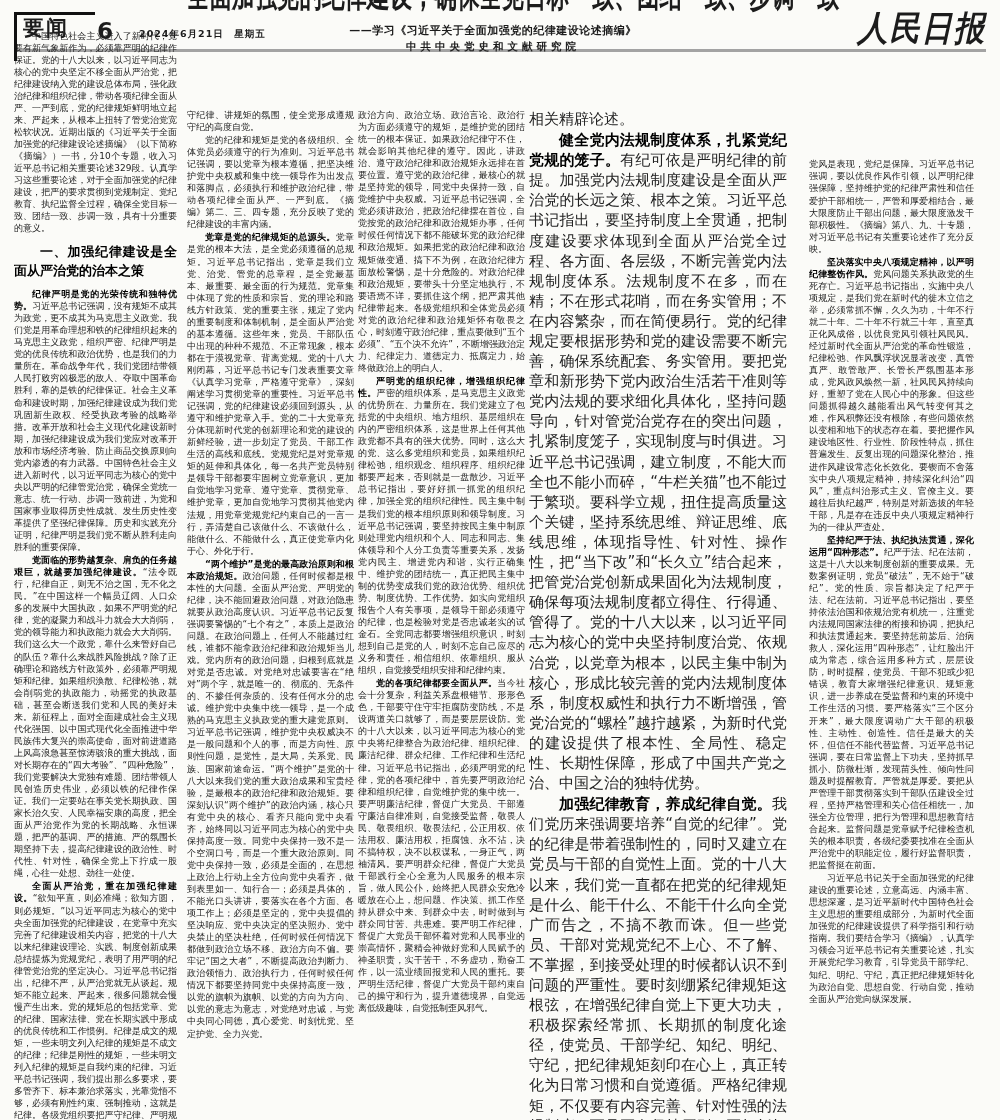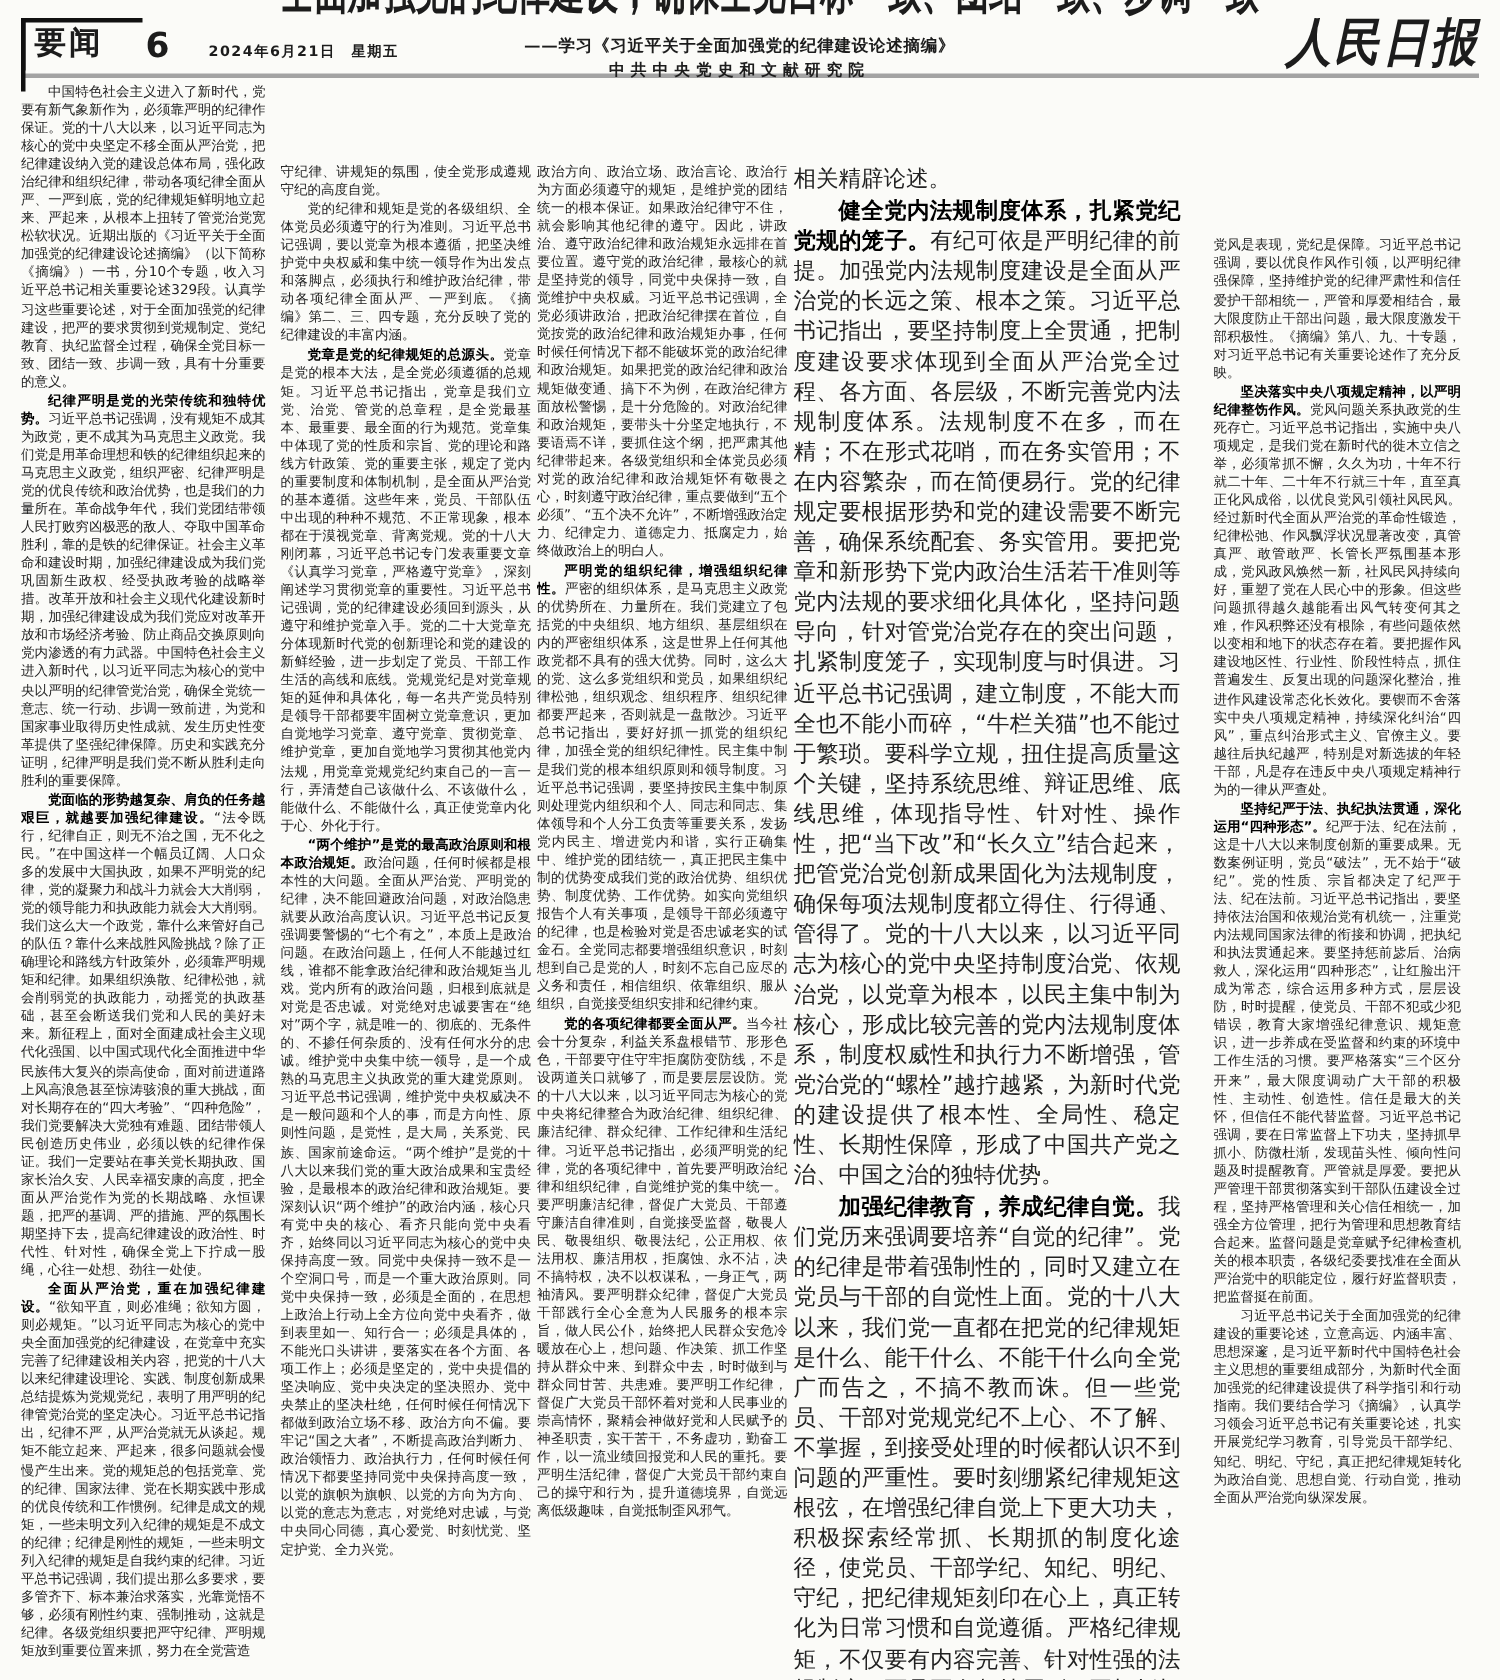--- a/index.html
+++ b/index.html
@@ -51,20 +51,21 @@
     <span class="section-box">要闻</span>
     <span class="page-num">6</span>
     <span class="issue-date">2024年6月21日　星期五</span>
     <span class="masthead">人民日报</span>
   </div>
 
   <div class="content">
 
     <div class="ncol col-1">
         <p class="para">中国特色社会主义进入了新时代，党要有新气象新作为，必须靠严明的纪律作保证。党的十八大以来，以习近平同志为核心的党中央坚定不移全面从严治党，把纪律建设纳入党的建设总体布局，强化政治纪律和组织纪律，带动各项纪律全面从严、一严到底，党的纪律规矩鲜明地立起来、严起来，从根本上扭转了管党治党宽松软状况。近期出版的《习近平关于全面加强党的纪律建设论述摘编》（以下简称《摘编》）一书，分10个专题，收入习近平总书记相关重要论述329段。认真学习这些重要论述，对于全面加强党的纪律建设，把严的要求贯彻到党规制定、党纪教育、执纪监督全过程，确保全党目标一致、团结一致、步调一致，具有十分重要的意义。</p>
+        <h3 class="sec-heading">一、加强纪律建设是全面从严治党的治本之策</h3>
         <p class="para"><strong class="lead">纪律严明是党的光荣传统和独特优势。</strong>习近平总书记强调，没有规矩不成其为政党，更不成其为马克思主义政党。我们党是用革命理想和铁的纪律组织起来的马克思主义政党，组织严密、纪律严明是党的优良传统和政治优势，也是我们的力量所在。革命战争年代，我们党团结带领人民打败穷凶极恶的敌人、夺取中国革命胜利，靠的是铁的纪律保证。社会主义革命和建设时期，加强纪律建设成为我们党巩固新生政权、经受执政考验的战略举措。改革开放和社会主义现代化建设新时期，加强纪律建设成为我们党应对改革开放和市场经济考验、防止商品交换原则向党内渗透的有力武器。中国特色社会主义进入新时代，以习近平同志为核心的党中央以严明的纪律管党治党，确保全党统一意志、统一行动、步调一致前进，为党和国家事业取得历史性成就、发生历史性变革提供了坚强纪律保障。历史和实践充分证明，纪律严明是我们党不断从胜利走向胜利的重要保障。</p>
         <p class="para"><strong class="lead">党面临的形势越复杂、肩负的任务越艰巨，就越要加强纪律建设。</strong>“法令既行，纪律自正，则无不治之国，无不化之民。”在中国这样一个幅员辽阔、人口众多的发展中大国执政，如果不严明党的纪律，党的凝聚力和战斗力就会大大削弱，党的领导能力和执政能力就会大大削弱。我们这么大一个政党，靠什么来管好自己的队伍？靠什么来战胜风险挑战？除了正确理论和路线方针政策外，必须靠严明规矩和纪律。如果组织涣散、纪律松弛，就会削弱党的执政能力，动摇党的执政基础，甚至会断送我们党和人民的美好未来。新征程上，面对全面建成社会主义现代化强国、以中国式现代化全面推进中华民族伟大复兴的崇高使命，面对前进道路上风高浪急甚至惊涛骇浪的重大挑战，面对长期存在的“四大考验”、“四种危险”，我们党要解决大党独有难题、团结带领人民创造历史伟业，必须以铁的纪律作保证。我们一定要站在事关党长期执政、国家长治久安、人民幸福安康的高度，把全面从严治党作为党的长期战略、永恒课题，把严的基调、严的措施、严的氛围长期坚持下去，提高纪律建设的政治性、时代性、针对性，确保全党上下拧成一股绳，心往一处想、劲往一处使。</p>
         <p class="para"><strong class="lead">全面从严治党，重在加强纪律建设。</strong>“欲知平直，则必准绳；欲知方圆，则必规矩。”以习近平同志为核心的党中央全面加强党的纪律建设，在党章中充实完善了纪律建设相关内容，把党的十八大以来纪律建设理论、实践、制度创新成果总结提炼为党规党纪，表明了用严明的纪律管党治党的坚定决心。习近平总书记指出，纪律不严，从严治党就无从谈起。规矩不能立起来、严起来，很多问题就会慢慢产生出来。党的规矩总的包括党章、党的纪律、国家法律、党在长期实践中形成的优良传统和工作惯例。纪律是成文的规矩，一些未明文列入纪律的规矩是不成文的纪律；纪律是刚性的规矩，一些未明文列入纪律的规矩是自我约束的纪律。习近平总书记强调，我们提出那么多要求，要多管齐下、标本兼治求落实，光靠觉悟不够，必须有刚性约束、强制推动，这就是纪律。各级党组织要把严守纪律、严明规矩放到重要位置来抓，努力在全党营造</p>
       </div>
 
     <div class="middle">
       <div class="headline-block">
         <div class="headline-main">全面加强党的纪律建设，确保全党目标一致、团结一致、步调一致</div>
         <div class="headline-sub">——学习《习近平关于全面加强党的纪律建设论述摘编》</div>
         <div class="headline-byline">中共中央党史和文献研究院</div>

